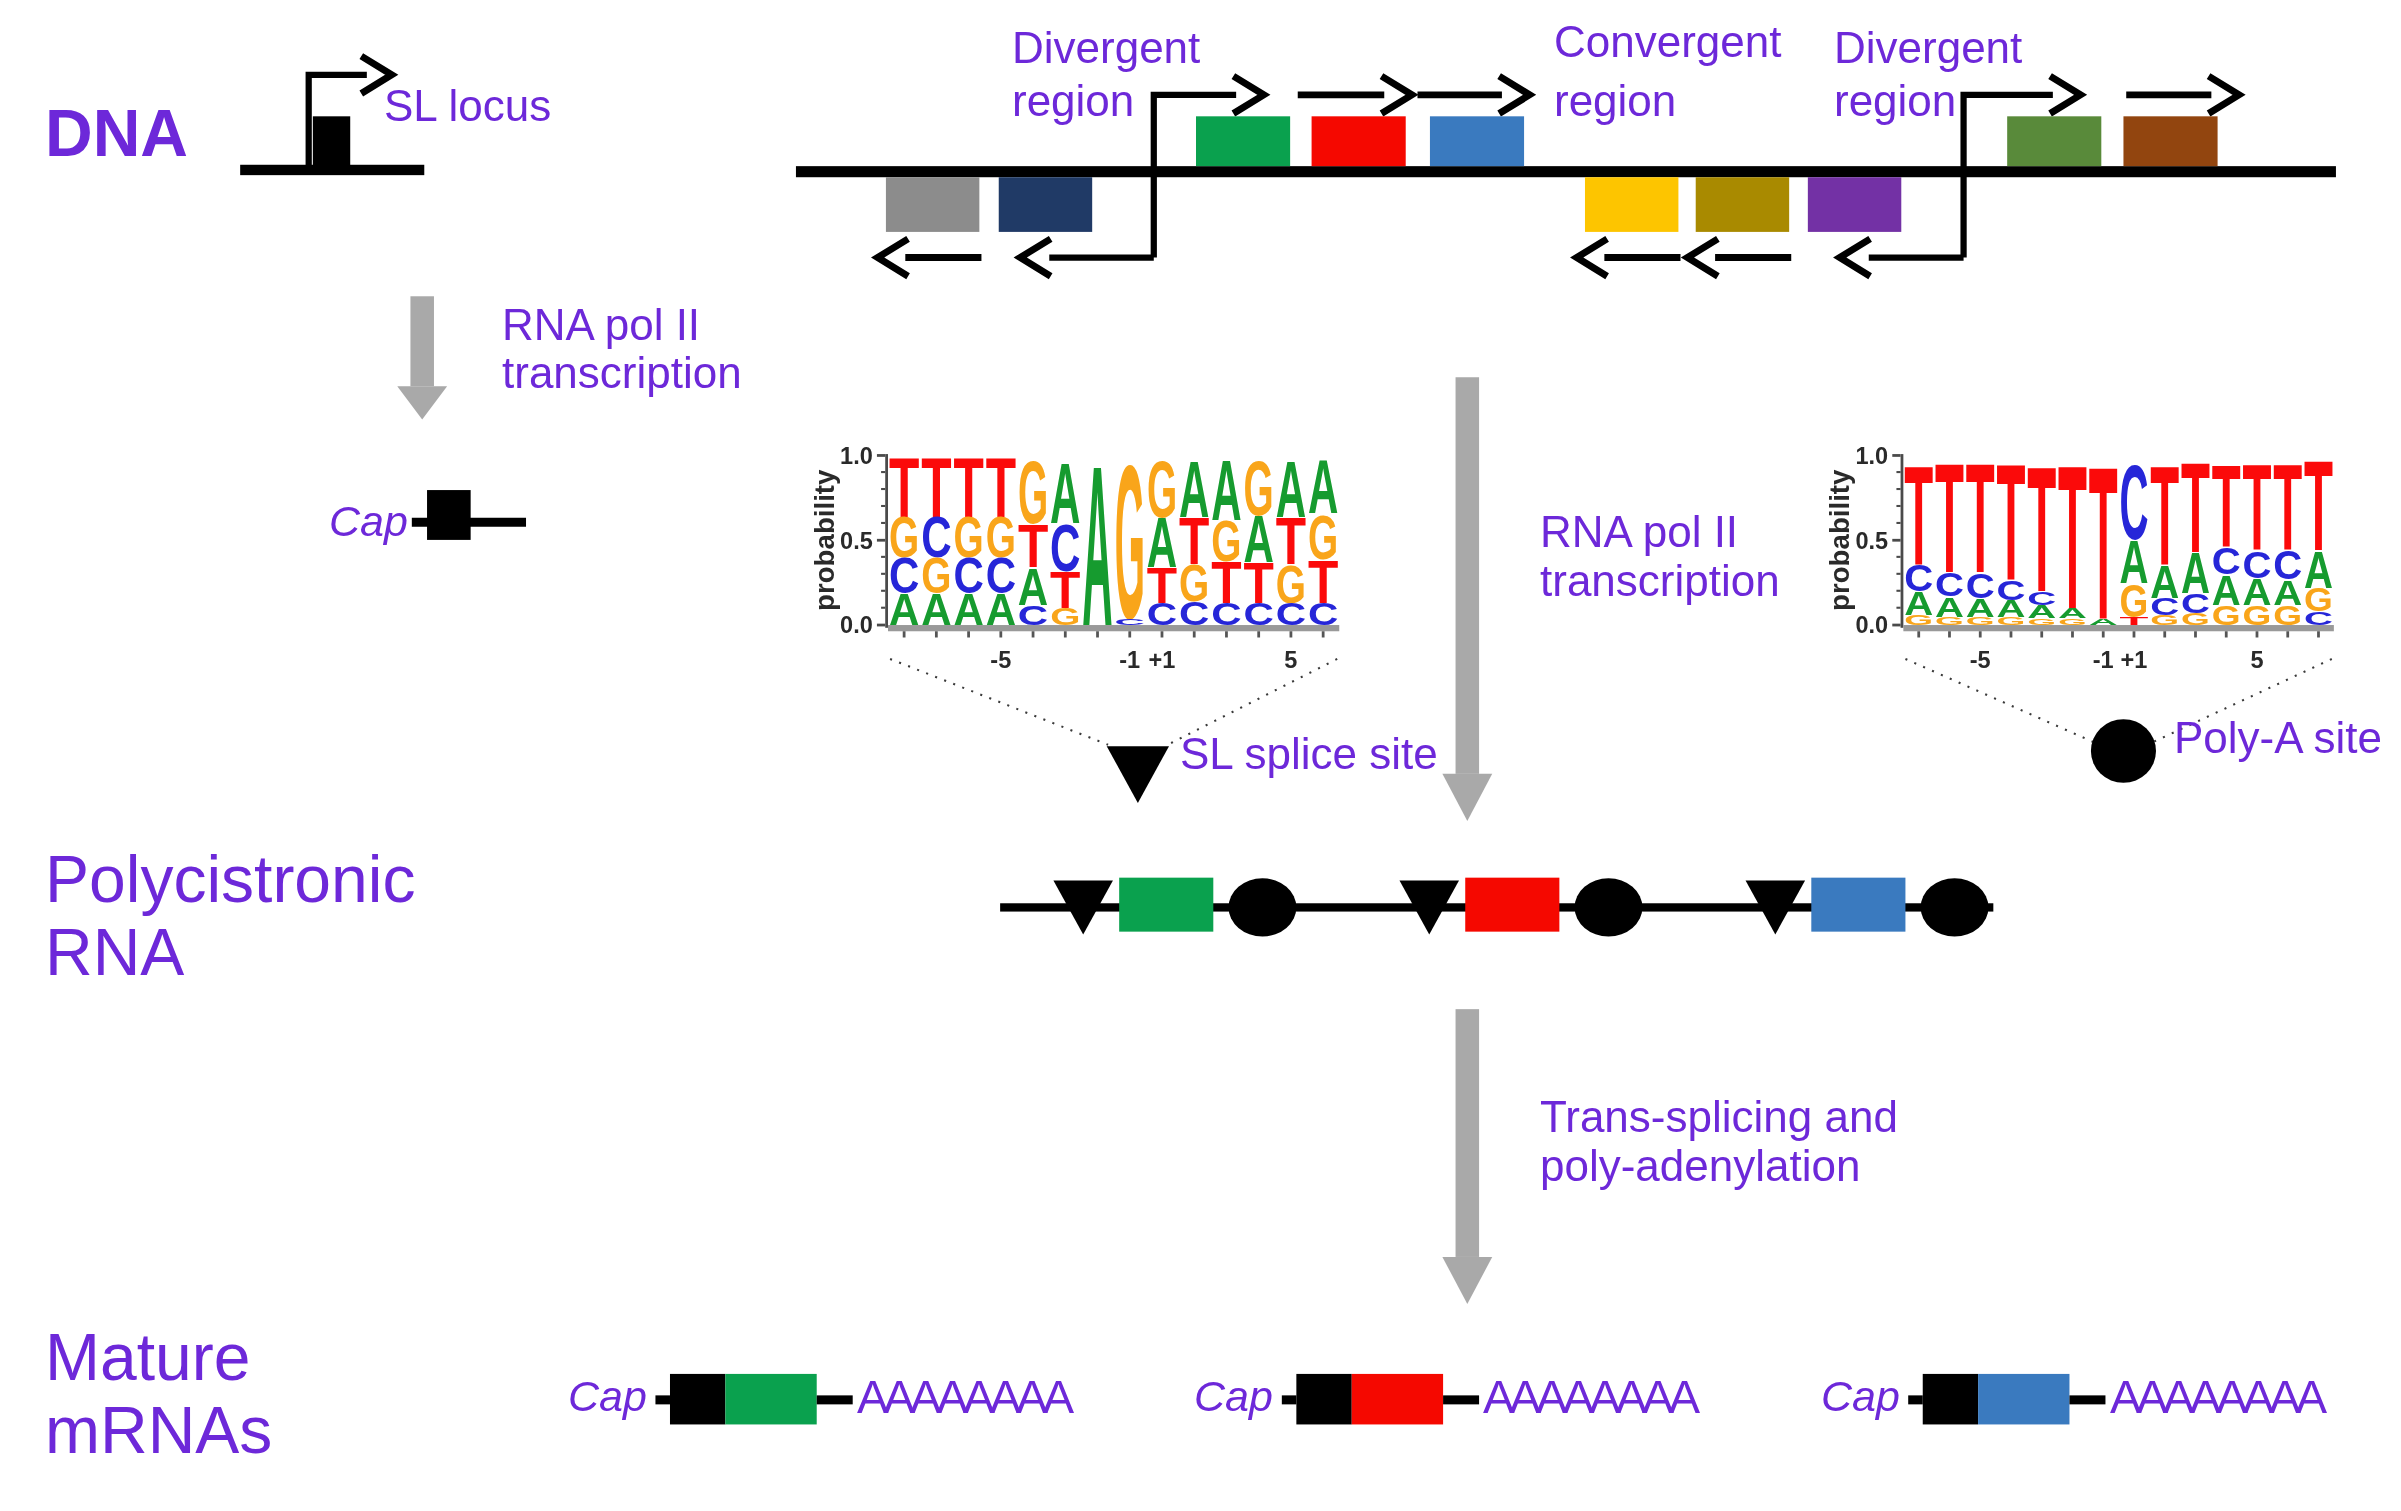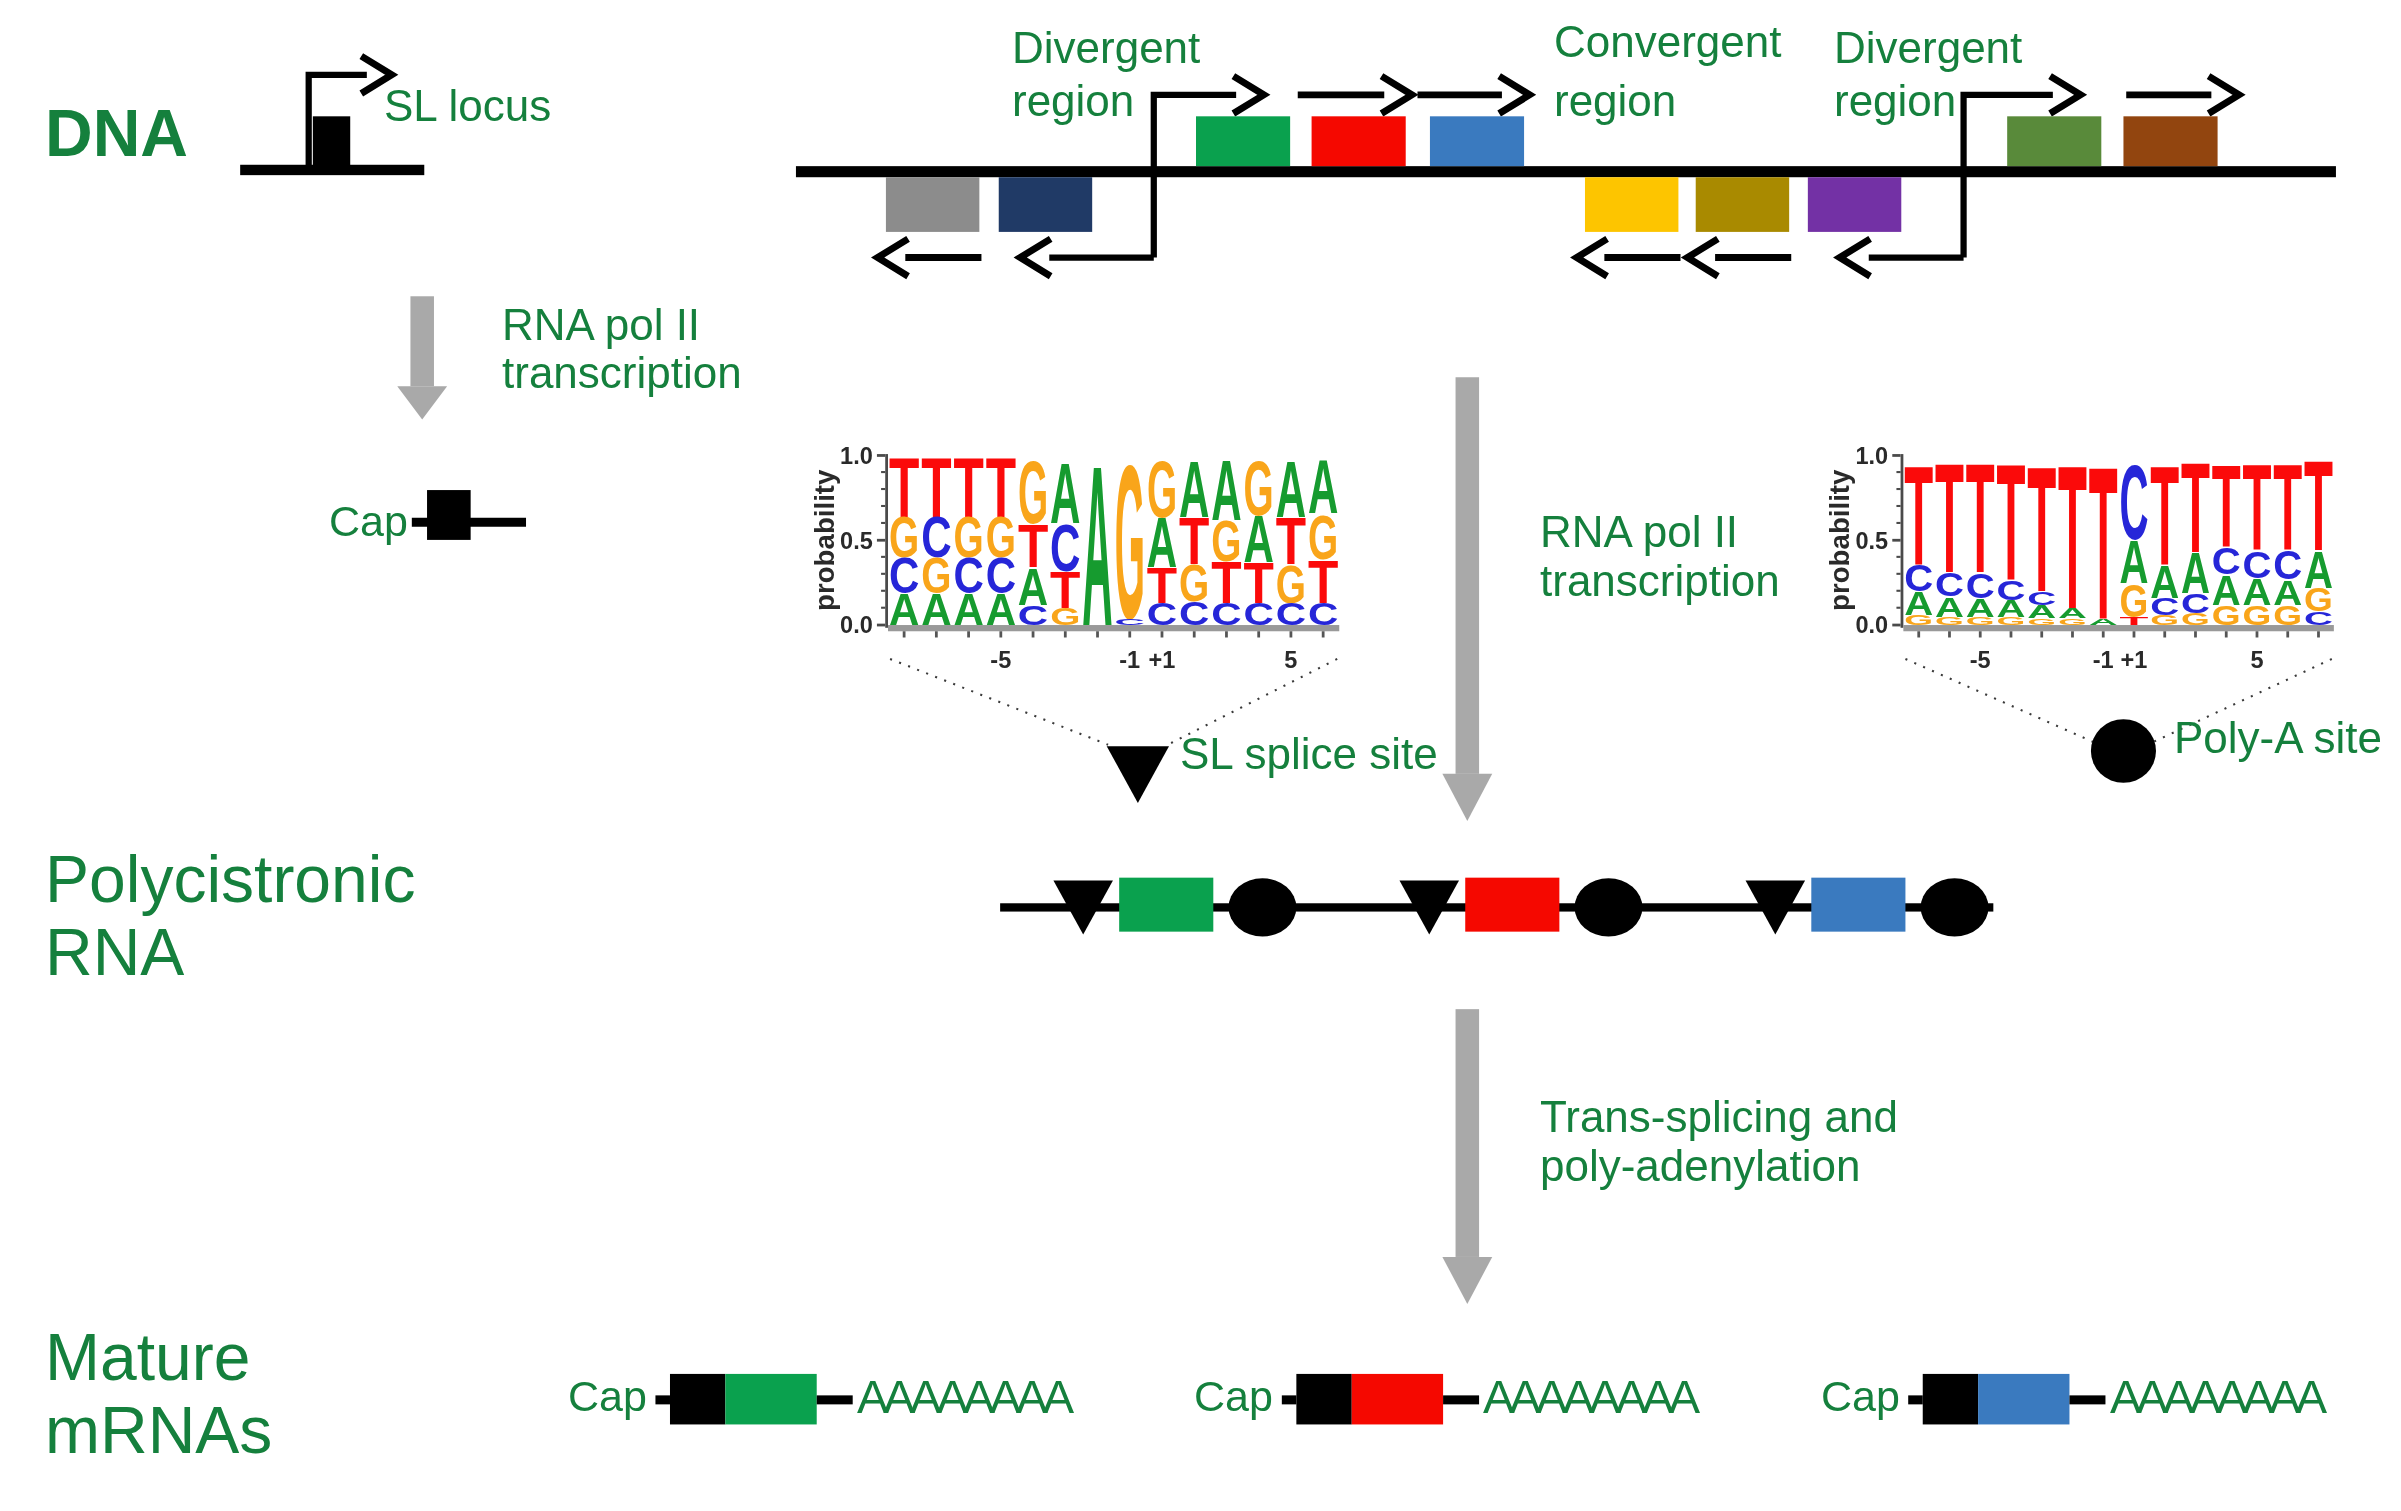--- a/index.html
+++ b/index.html
@@ -1,22 +1,22 @@
 <!DOCTYPE html>
 <html style="font-size:11px"><head>
 <meta charset="utf-8">
 <style>
   html,body{margin:0;padding:0;background:#ffffff;}
   .canvas{position:relative;width:2401px;height:1511px;background:#ffffff;overflow:hidden;
           font-family:"Liberation Sans","DejaVu Sans",sans-serif;color:#1a1a1a;}
   #scene{position:absolute;left:0;top:0;}
-  .t{position:absolute;line-height:1;white-space:nowrap;color:#15803d;}
+  .t{position:absolute;line-height:1;white-space:nowrap;color:#6d28d9;}
   .h1{font-size:66px;}
   .h2{font-size:44px;}
-  .cap{font-size:43px;}
+  .cap{font-size:43px;font-style:italic;}
   .tail{font-size:47px;letter-spacing:-4.8px;}
 </style>
 </head>
 <body>
 
 <div class="canvas">
 
   <svg id="scene" width="2401" height="1511" viewBox="0 0 3469 2183">
       <rect x="1150" y="240" width="2225" height="16" fill="#000000"></rect>
       <rect x="347" y="238" width="266" height="15" fill="#000000"></rect>

